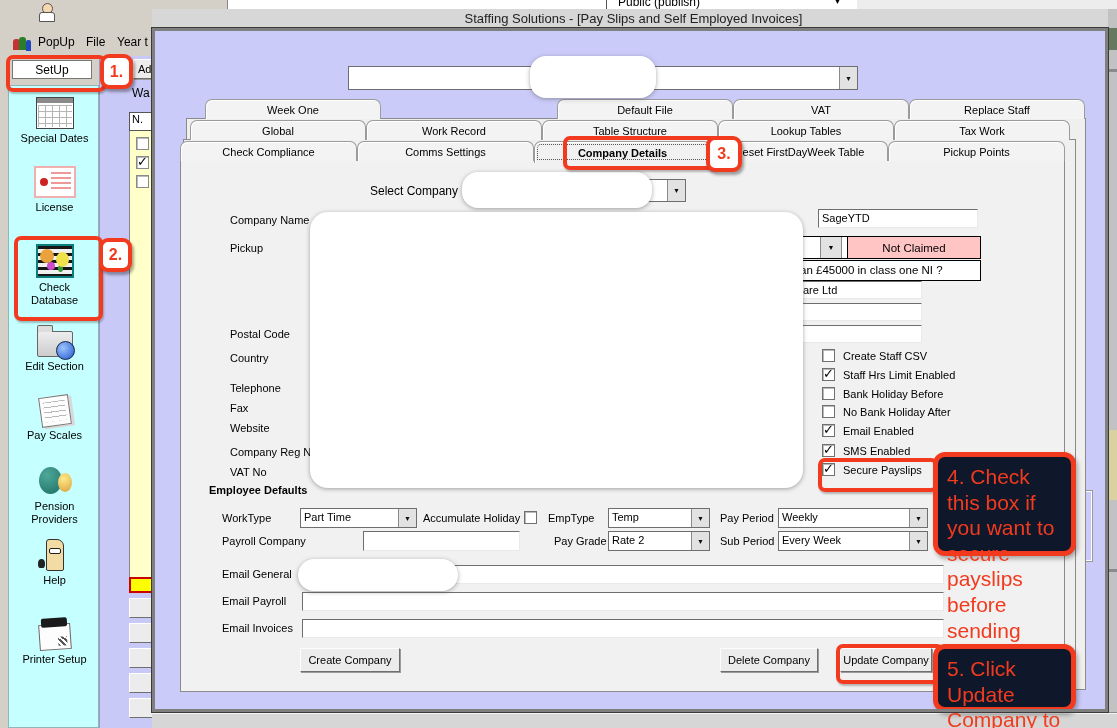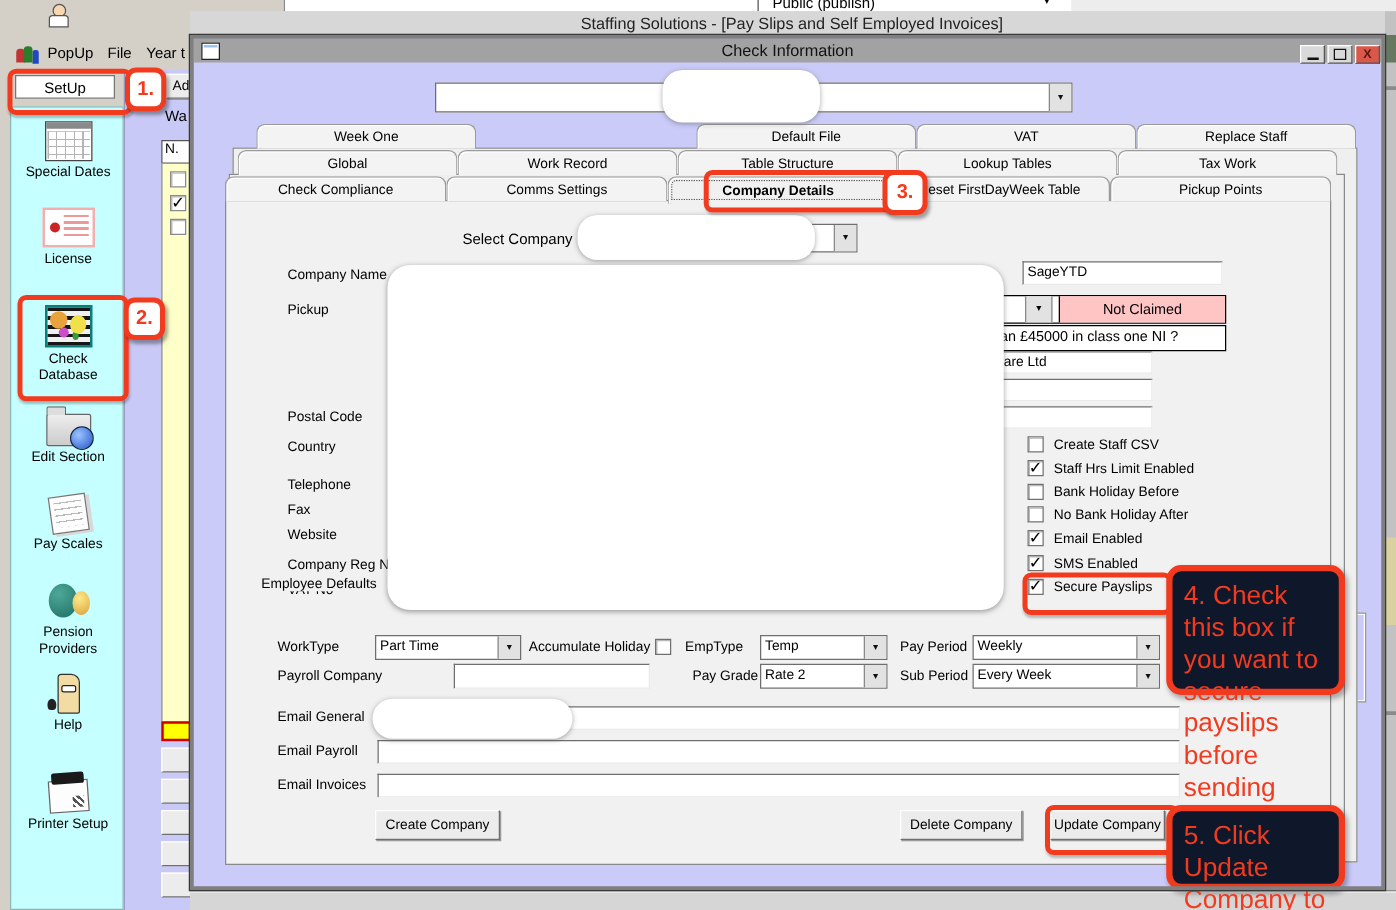--- a/index.html
+++ b/index.html
@@ -178,31 +178,20 @@
   <div class="abs" style="left:1108px;top:9px;width:9px;height:719px;background:#c2c2c2;">
     <div class="abs" style="left:0;top:19px;width:9px;height:22px;background:#66785f;"></div>
     <div class="abs" style="left:0;top:60px;width:9px;height:3px;background:#8a8a8a;"></div>
     <div class="abs" style="left:0;top:421px;width:9px;height:70px;background:#d9d2a0;"></div>
     <div class="abs" style="left:0;top:560px;width:9px;height:3px;background:#8a8a8a;"></div>
   </div>
 
   <div class="abs" style="left:152px;top:712px;width:965px;height:16px;background:#d6d6d6;border-top:1px solid #8a8a8a;box-shadow:inset 0 1px 0 #f5f5f5;"></div>
 
   <div id="dialog">
-    <div id="dlg-titlebar">
-      <span class="i-dlg"></span>
-      <span id="dlg-title">Check Information</span>
-      <span class="winbtn" style="left:885px;">
-          <span style="width:9px;border-bottom:2px solid #111;margin-top:6px;"></span>
-        </span>
-      <span class="winbtn" style="left:907px;">
-          <span style="width:8px;height:7px;border:1px solid #111;"></span>
-        </span>
-      <span class="winbtn close" style="left:929px;">X</span>
-    </div>
 
     <div class="combo" style="left:196px;top:38px;width:510px;height:24px;">
       <span class="val"></span>
         <span class="dd">▼</span>
     </div>
     <div class="redact" style="left:378px;top:28px;width:126px;height:42px;"></div>
 
     <div class="page" style="left:34px;top:90px;width:900px;height:572px;z-index:1;"></div>
     <div class="page" style="left:31px;top:111px;width:893px;height:552px;z-index:2;"></div>
     <div class="page" style="left:28px;top:132px;width:885px;height:532px;background:#f1f1f1;z-index:3;"></div>
@@ -309,21 +298,21 @@
         <span>SMS Enabled</span>
       </div>
     <div class="cbrow" style="left:670px;top:435px;z-index:6;">
         <span class="cb checked"></span>
         <span>Secure Payslips</span>
       </div>
     <div class="hl" style="left:666px;top:430px;width:112px;height:26px;"></div>
     <div class="callout" style="left:781px;top:424px;width:143px;height:104px;">4. Check this box if you want to secure payslips before sending them</div>
 
     <div class="groupbox" style="left:44px;top:462px;width:897px;height:72px;width:897px;"></div>
-    <div class="legend" style="left:54px;top:433px;z-index:6;">Employee Defaults</div>
+    <div class="legend" style="left:54px;top:456px;z-index:6;font-weight:bold;">Employee Defaults</div>
     <div class="lbl" style="left:70px;top:484px;z-index:6;">WorkType</div>
     <div class="combo" style="left:148px;top:480px;width:117px;height:20px;z-index:6;">
         <span class="val">Part Time</span>
         <span class="dd">▼</span>
       </div>
     <div class="lbl" style="left:271px;top:484px;z-index:6;">Accumulate Holiday</div>
     <span class="cb" style="position:absolute;left:372px;top:483px;z-index:6;"></span>
     <div class="lbl" style="left:396px;top:484px;z-index:6;">EmpType</div>
     <div class="combo" style="left:456px;top:480px;width:102px;height:20px;z-index:6;">
         <span class="val">Temp</span>

